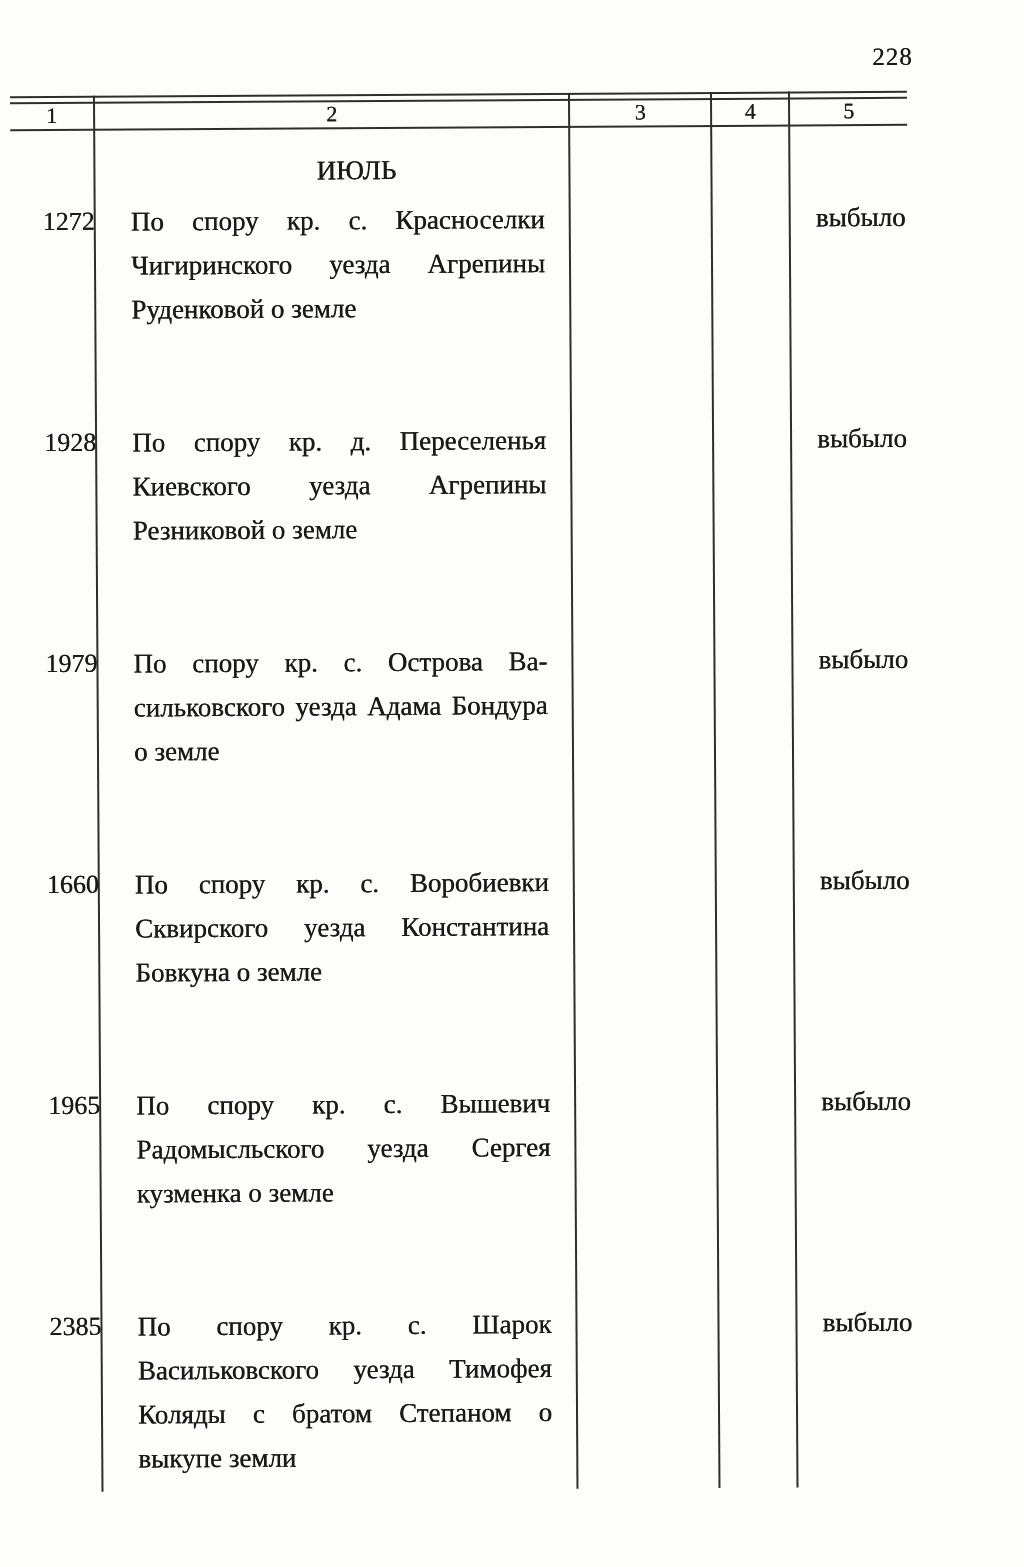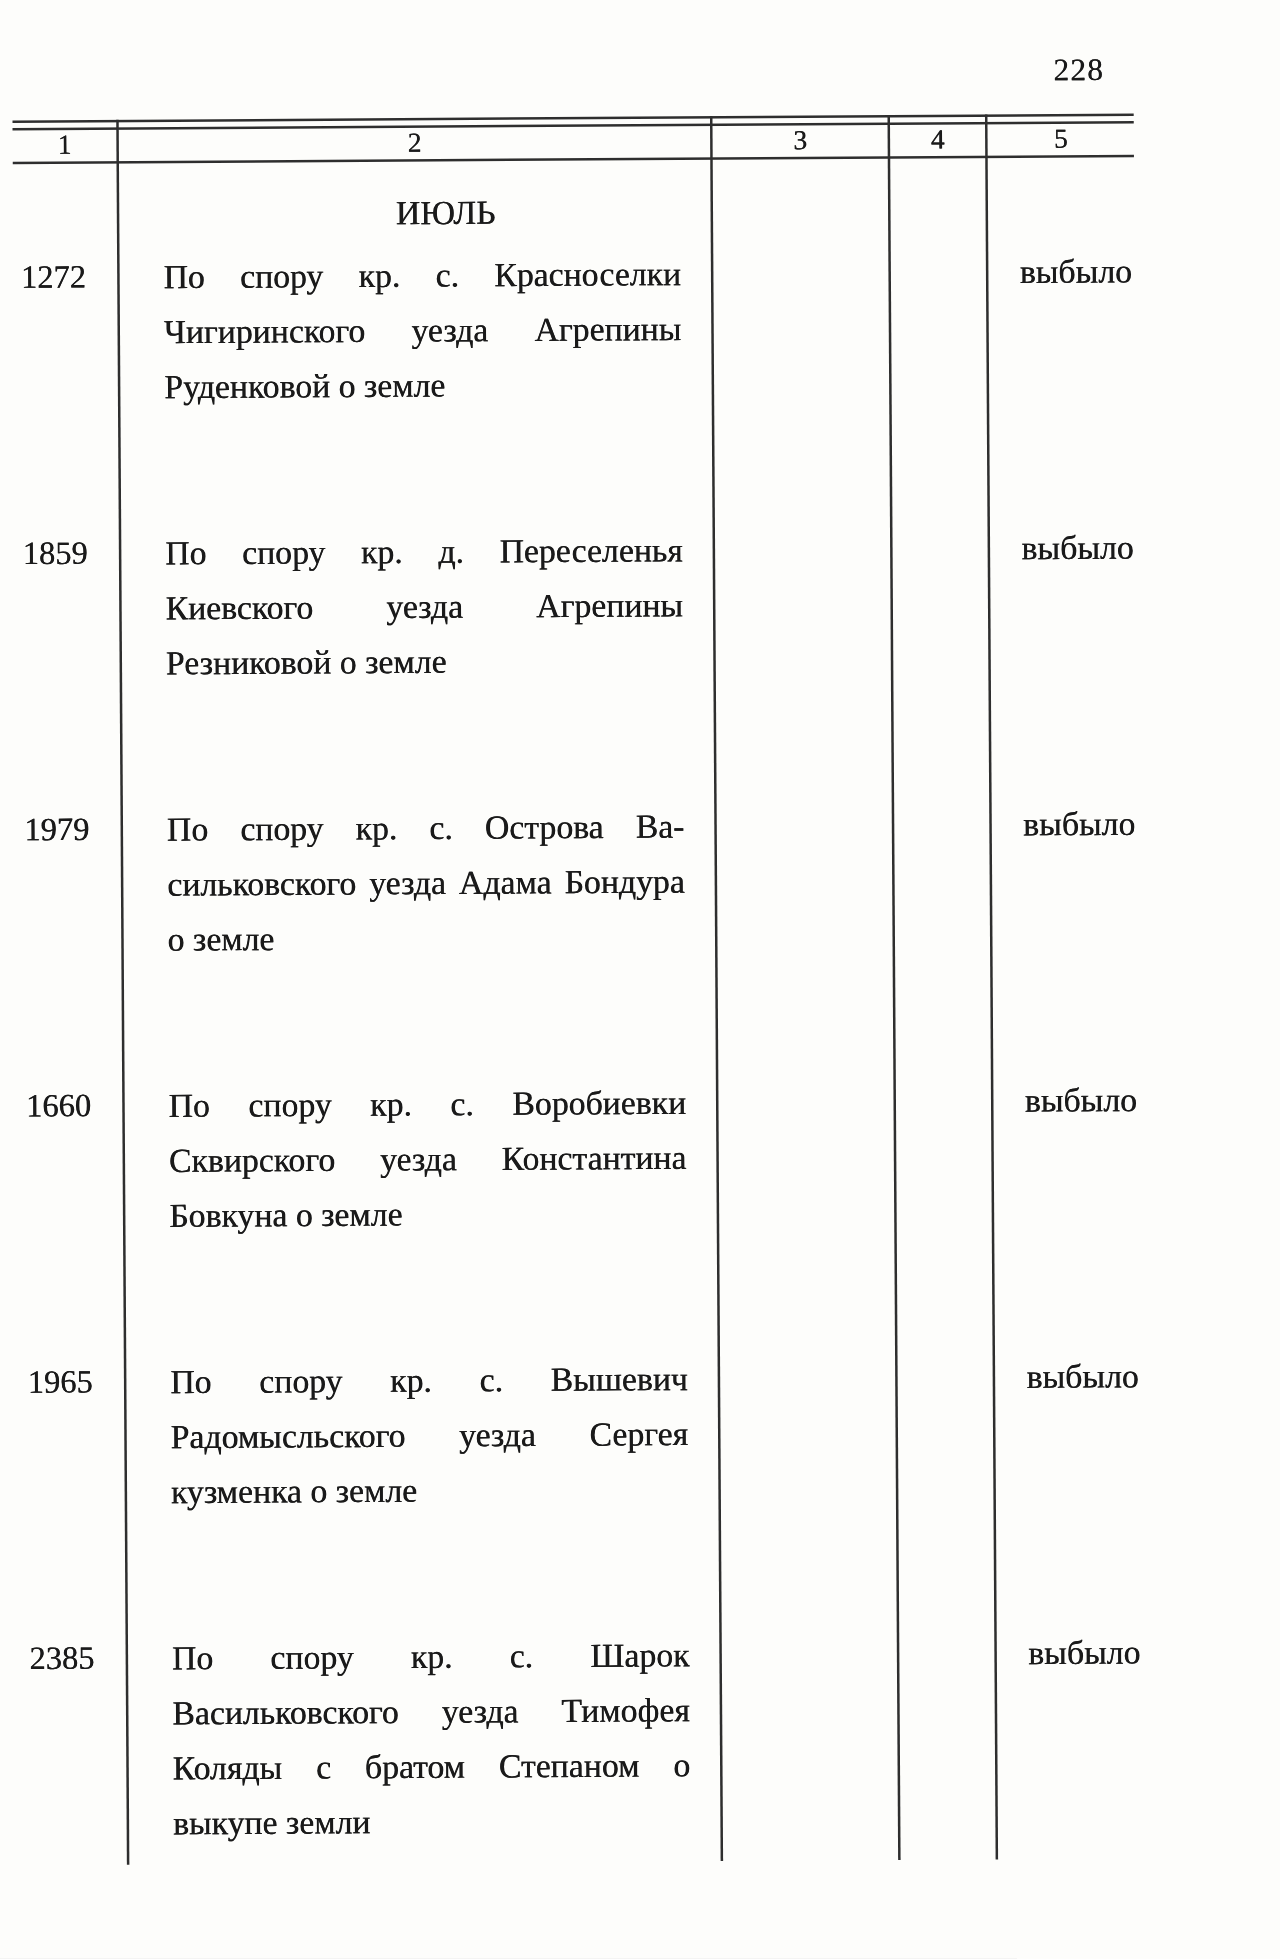--- a/index.html
+++ b/index.html
@@ -17,21 +17,21 @@
     font-family:"Liberation Serif","DejaVu Serif",serif;
     color:var(--ink);
   }
   .sheet{
     position:absolute;inset:0;
     transform:rotate(-0.35deg);
     transform-origin:60px 100px;
   }
   .page-number{
     position:absolute;top:48px;left:843px;width:70px;
-    font-size:25px;line-height:28px;text-align:left;
+    font-size:25px;line-height:28px;text-align:right;
     letter-spacing:1px;
     text-shadow:0.3px 0 0 currentColor;
   }
   
   .rule{position:absolute;left:10px;width:897px;background:var(--line);}
   .rule-top-1{top:96px;height:2px;}
   .rule-top-2{top:102px;height:2px;}
   .rule-header-bottom{top:129px;height:2px;}
   
   .vline{position:absolute;top:96px;height:1396px;width:2px;background:var(--line);}
@@ -52,21 +52,21 @@
   .hcell-5{left:790px;width:117px;}
   
   .month-heading{
     position:absolute;top:155px;left:130px;width:452px;
     font-size:27px;line-height:34px;text-align:center;
     text-shadow:0.3px 0 0 currentColor;
   }
   
   .entry-row{position:absolute;left:0;width:1024px;}
   .entry-number{
-    position:absolute;left:16px;top:0;width:56px;
+    position:absolute;left:42px;top:0;width:56px;
     font-size:26px;line-height:44px;
     text-shadow:0.3px 0 0 currentColor;
   }
   .entry-desc{
     position:absolute;left:130px;top:0;width:414px;
     font-size:27px;line-height:44px;
     text-shadow:0.35px 0 0 currentColor;
   }
   .entry-desc .line{
     text-align:justify;
@@ -114,21 +114,21 @@
     <div class="entry-number">1272</div>
     <div class="entry-desc">
             <div class="line">По спору кр. с. Красноселки</div>
             <div class="line">Чигиринского уезда Агрепины</div>
             <div class="line last">Руденковой о земле</div>
           </div>
     <div class="entry-status">выбыло</div>
   </div>
 
   <div class="entry-row" style="top: 421px;">
-    <div class="entry-number">1859</div>
+    <div class="entry-number">1928</div>
     <div class="entry-desc">
             <div class="line">По спору кр. д. Переселенья</div>
             <div class="line">Киевского уезда Агрепины</div>
             <div class="line last">Резниковой о земле</div>
           </div>
     <div class="entry-status">выбыло</div>
   </div>
 
   <div class="entry-row" style="top: 642px;">
     <div class="entry-number">1979</div>

